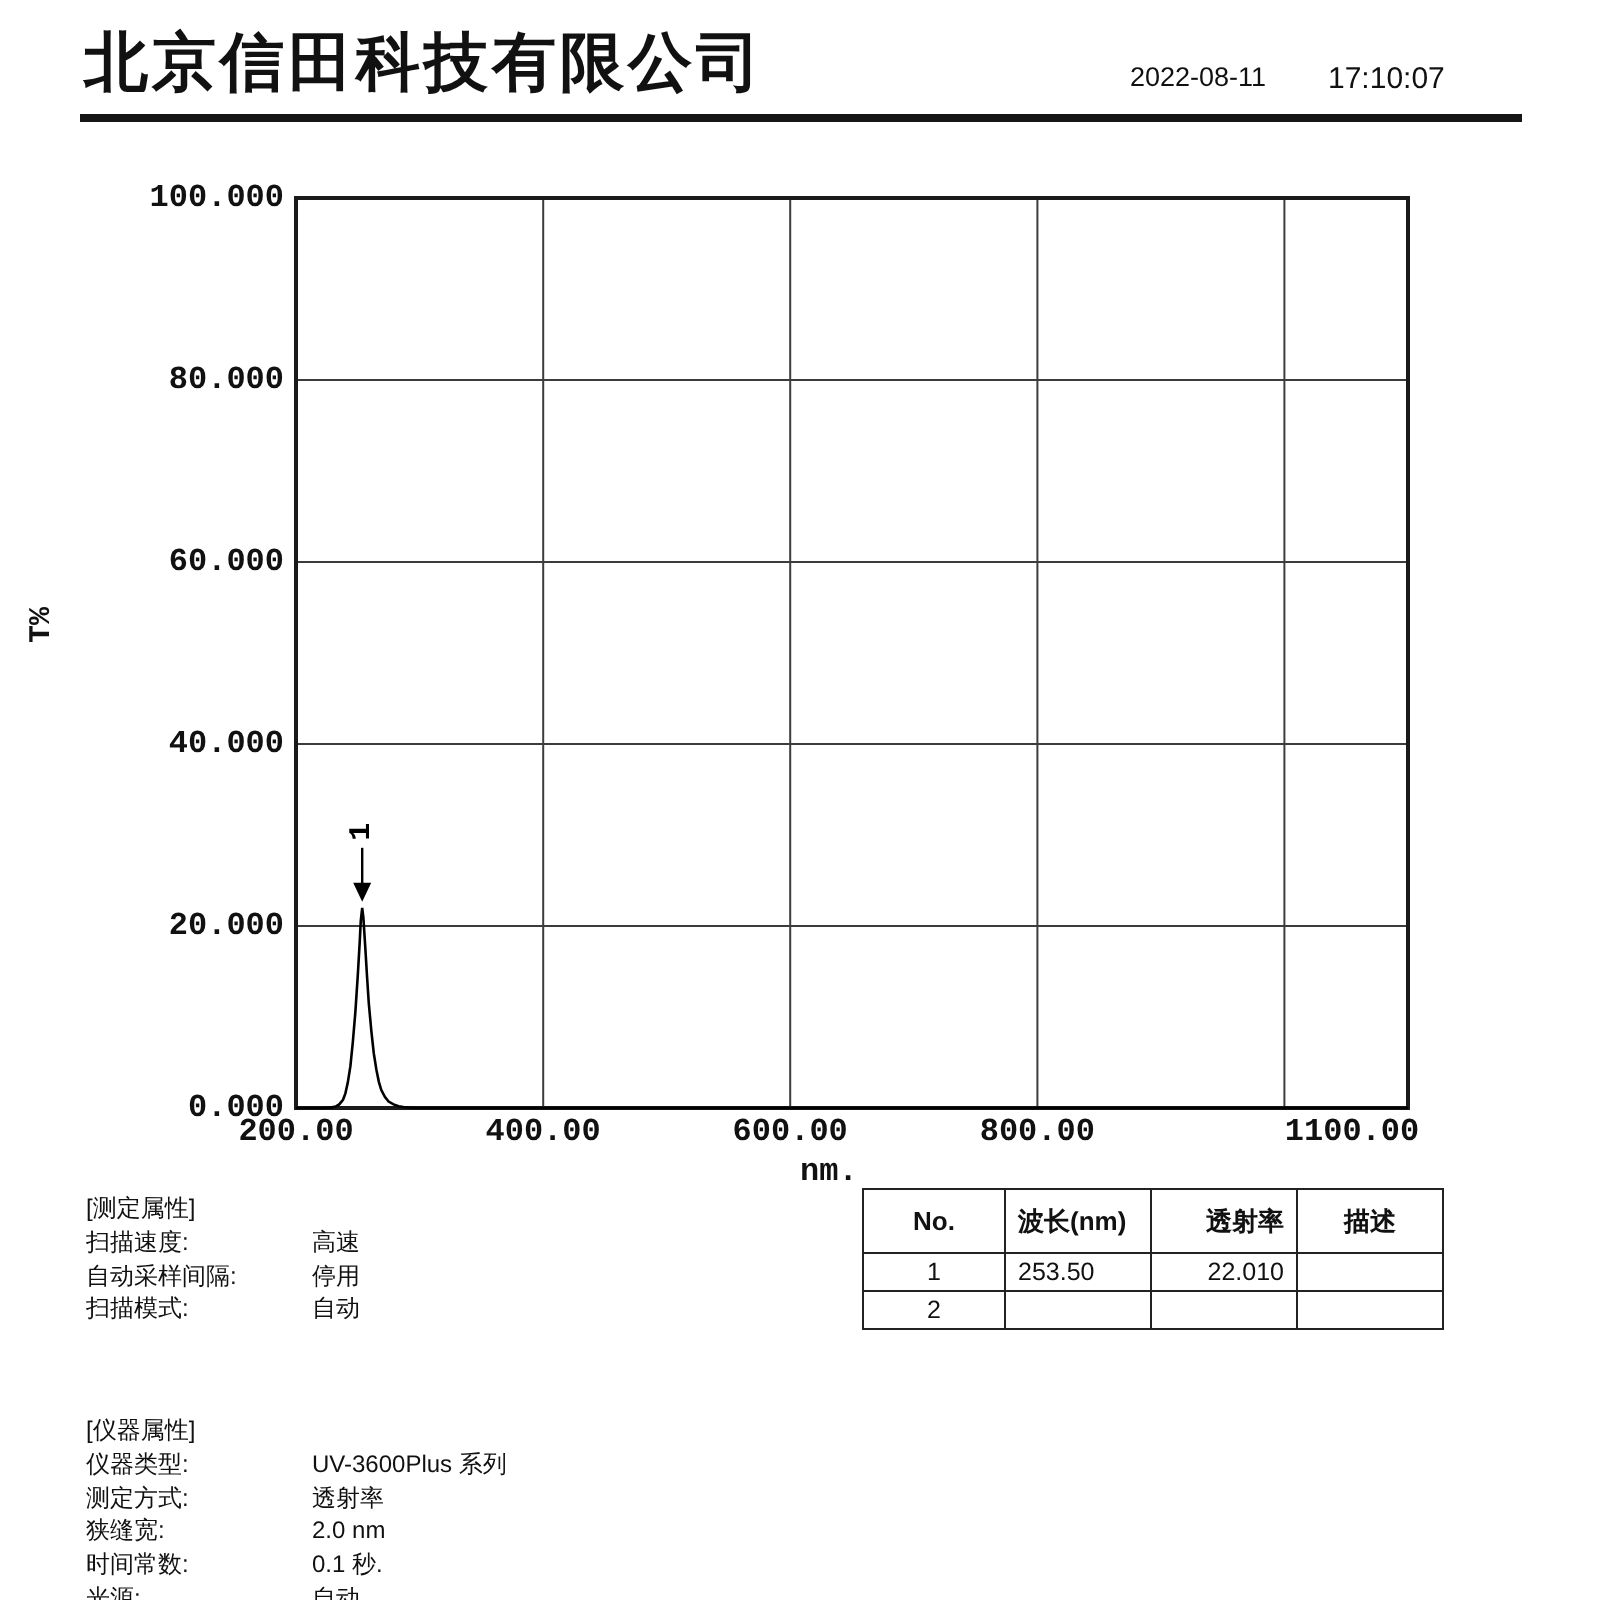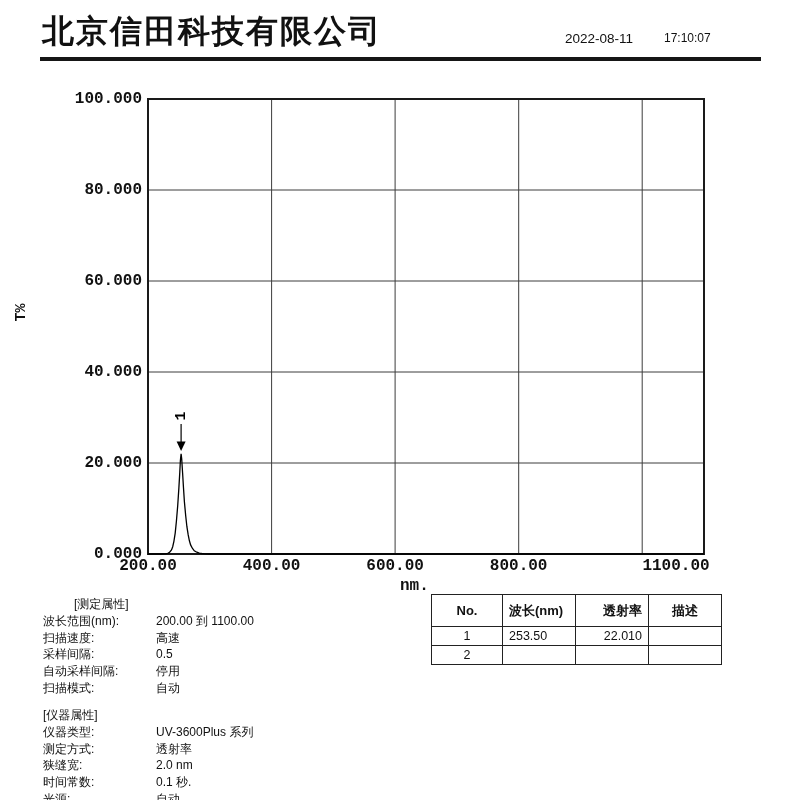--- a/index.html
+++ b/index.html
@@ -8,21 +8,21 @@
   #page {
     position:relative; width:800px; height:800px; background:#ffffff;
     overflow:hidden; margin:0 auto;
   }
   .abs { position:absolute; }
   .mono { font-family:"Liberation Mono","DejaVu Sans Mono",monospace; font-weight:bold; }
 
   
   #company-title { left:42px; top:10px; font-size:32px; font-weight:bold; letter-spacing:2px; }
   #header-date { left:565px; top:31px; font-size:13.5px; }
-  #header-time { left:664px; top:31px; font-size:12px; }
+  #header-time { left:664px; top:31px; font-size:15px; }
   #header-rule { left:40px; top:57px; width:721px; height:4px; background:#161616; }
 
   
   #plot-svg { left:148px; top:99px; width:556px; height:455px; overflow:visible; }
   .grid { stroke:#3c3c3c; stroke-width:1; }
   .frame { fill:none; stroke:#1a1a1a; stroke-width:2; }
   .curve { fill:none; stroke:#000; stroke-width:1.3; }
   .arrow-line { stroke:#000; stroke-width:1.2; }
   .arrow-head { fill:#000; }
   .peak-label-text { font:bold 15px "Liberation Mono","DejaVu Sans Mono",monospace; fill:#000; }
@@ -38,21 +38,21 @@
   th, td { border:1.4px solid #222; font-size:12.5px; padding:0 6px; }
   th { height:32px; font-weight:bold; text-align:center; font-size:13px; }
   td { height:19px; }
   .c-no  { width:71px; text-align:center; }
   .c-wl  { width:73px; text-align:left; }
   .c-tr  { width:73px; text-align:right; }
   .c-desc{ width:73px; text-align:center; }
 
   
   .prop-title { position:absolute; left:43px; font-size:12px; }
-  #meas-title { top:596px;margin-left:31px; }
+  #meas-title { top:596px; }
   #inst-title { top:707px; }
   .prop-rows { position:absolute; left:43px; }
   #meas-rows { top:613px; }
   #inst-rows { top:724px; }
   .prop-row { display:flex; height:16.7px; font-size:12px; line-height:16.7px; }
   .prop-label { width:113px; flex:none; }
   .prop-value { white-space:pre; }
 </style>
 </head>
 <body>
@@ -122,30 +122,22 @@
             <td class="c-tr"></td>
             <td class="c-desc"></td>
           </tr>
         </tbody>
     </table>
   </div>
 
   <div id="meas-title" class="prop-title">[测定属性]</div>
   <div id="meas-rows" class="prop-rows">
       <div class="prop-row">
-        <span class="prop-label">波长范围(nm):</span>
-        <span class="prop-value">200.00 到 1100.00</span>
-      </div>
-      <div class="prop-row">
         <span class="prop-label">扫描速度:</span>
         <span class="prop-value">高速</span>
-      </div>
-      <div class="prop-row">
-        <span class="prop-label">采样间隔:</span>
-        <span class="prop-value">0.5</span>
       </div>
       <div class="prop-row">
         <span class="prop-label">自动采样间隔:</span>
         <span class="prop-value">停用</span>
       </div>
       <div class="prop-row">
         <span class="prop-label">扫描模式:</span>
         <span class="prop-value">自动</span>
       </div>
     </div>

